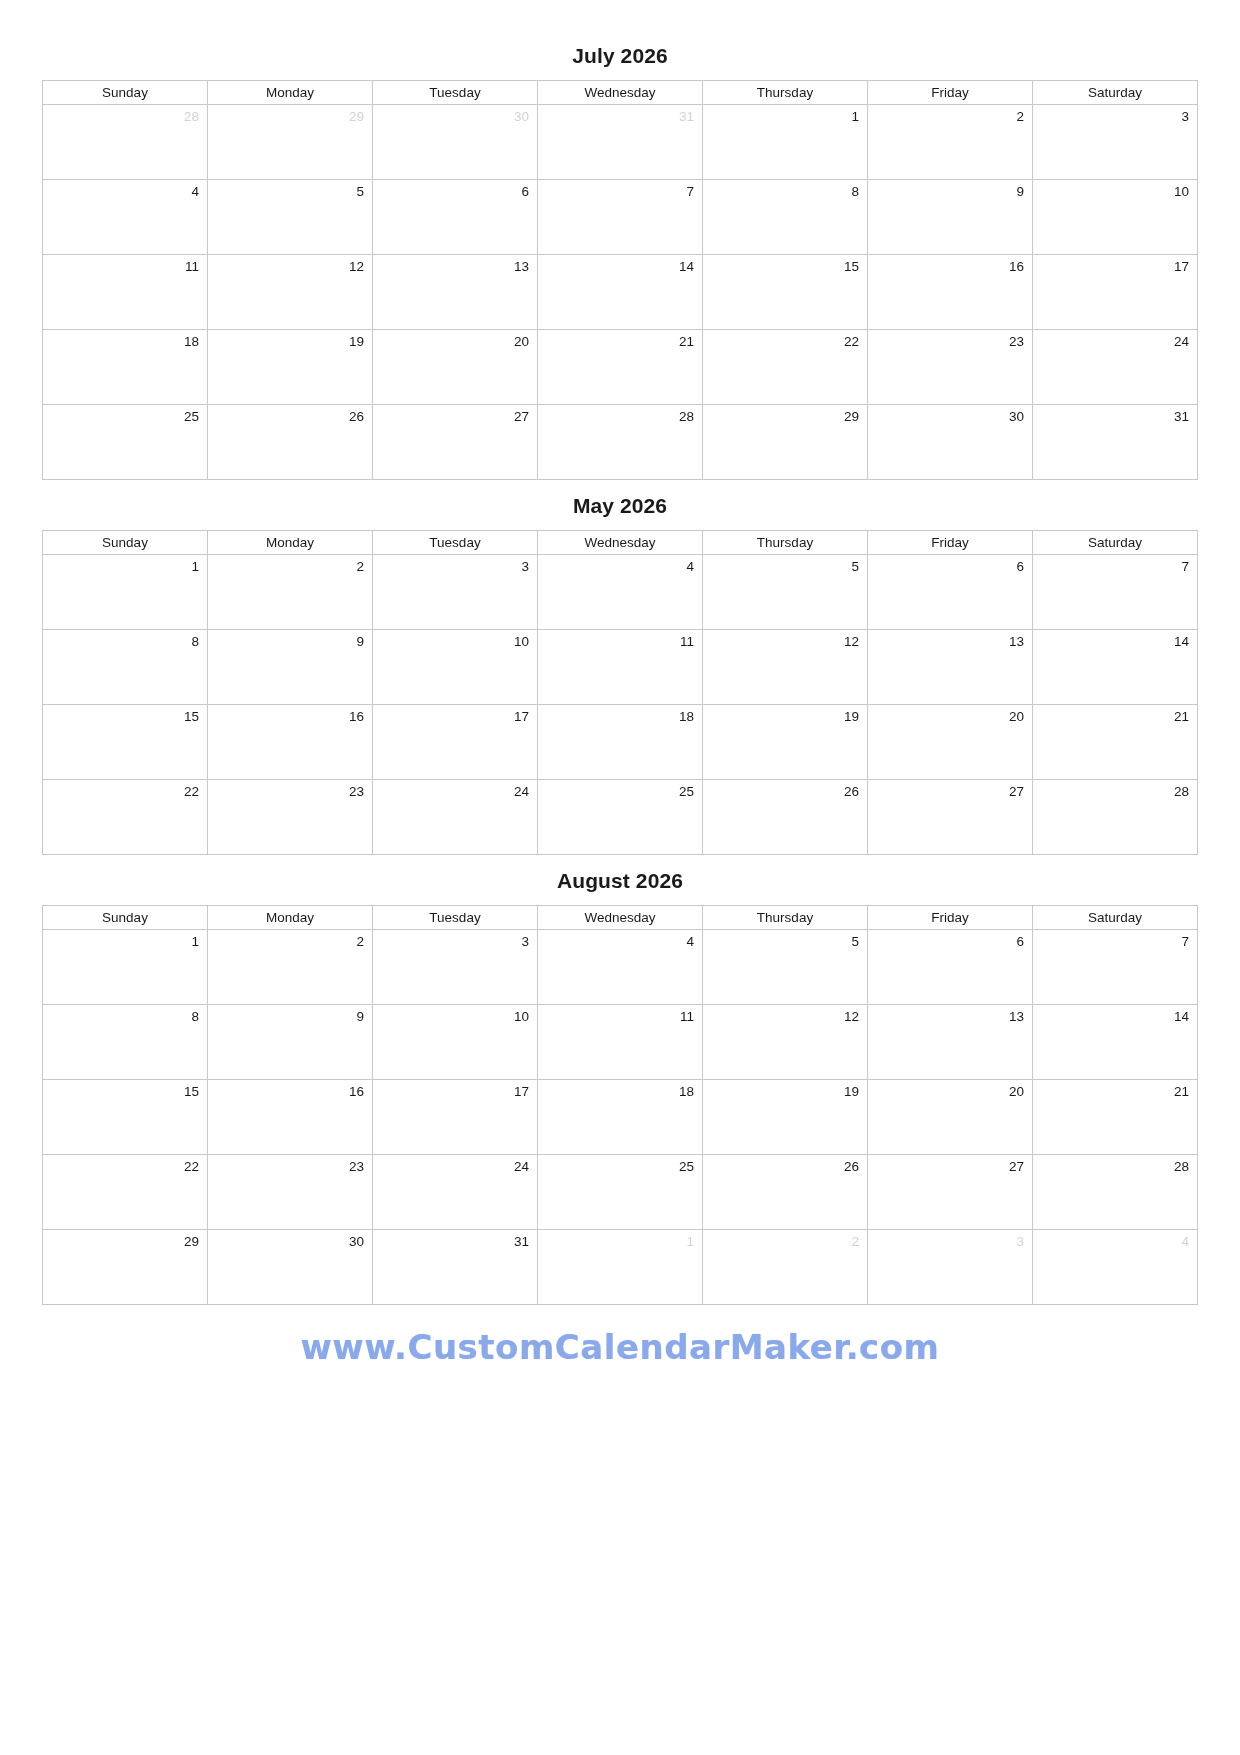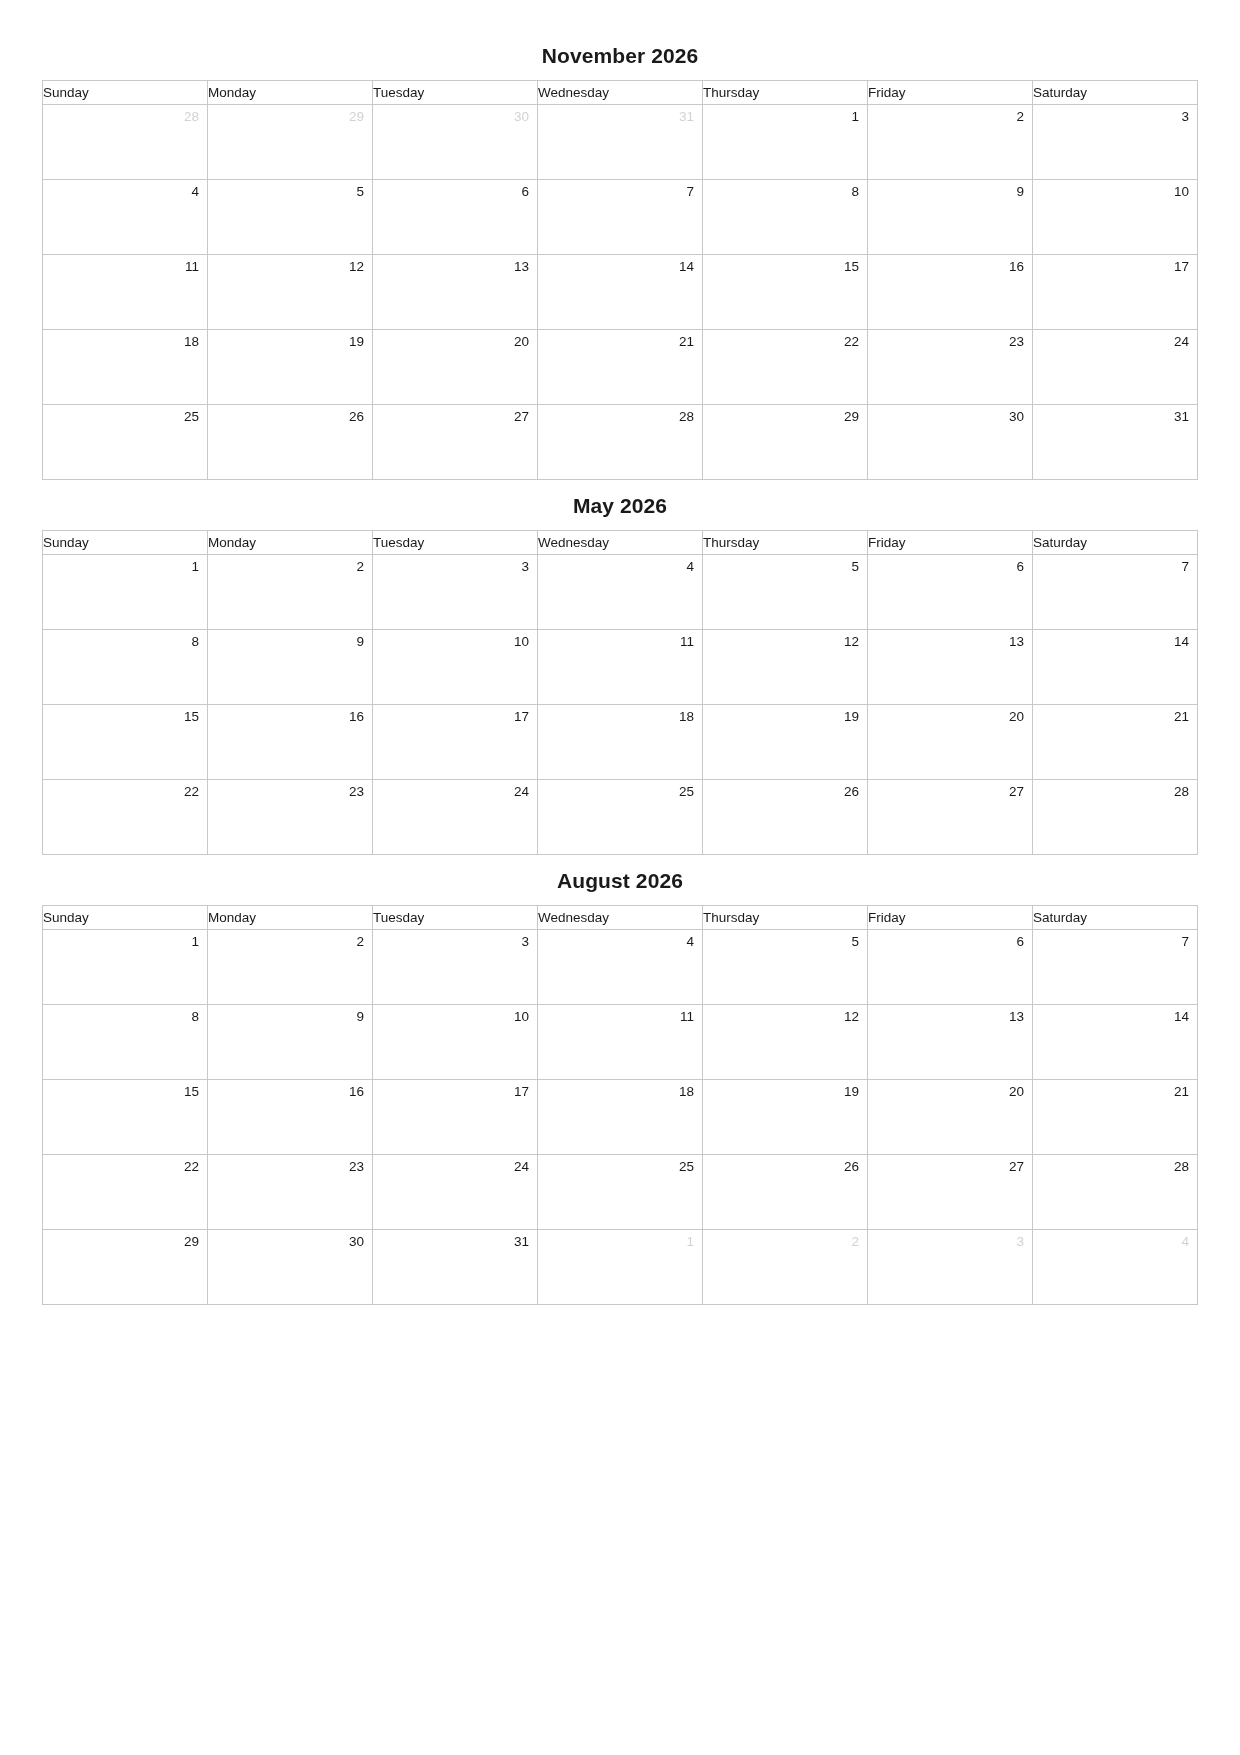--- a/index.html
+++ b/index.html
@@ -35,21 +35,21 @@
   table.cal {
     border-collapse: collapse;
     width: 1156px;
     table-layout: fixed;
   }
   table.cal th {
     border: 1px solid #c8c8c8;
     font-size: 13.5px;
     font-weight: normal;
     color: #1a1a1a;
-    text-align: left;
+    text-align: center;
     height: 20px;
     padding: 1px 0 2px 0;
     background: #ffffff;
     margin-left: 40px;
   }
   table.cal td {
     border: 1px solid #c8c8c8;
     vertical-align: top;
     text-align: right;
     font-size: 13.5px;
@@ -74,21 +74,21 @@
     text-decoration: none;
     text-shadow: 0 0 1px #b9cdf5;
   }
 </style>
 </head>
 <body>
 
 <div class="page">
   <div id="months-container">
       <div class="month-block">
-        <div class="month-title">November 2026</div>
+        <div class="month-title">July 2026</div>
         <table class="cal">
           <thead>
             <tr>
               <th>Sunday</th>
               <th>Monday</th>
               <th>Tuesday</th>
               <th>Wednesday</th>
               <th>Thursday</th>
               <th>Friday</th>
               <th>Saturday</th>
@@ -254,13 +254,16 @@
               <td>31</td>
               <td class="out">1</td>
               <td class="out">2</td>
               <td class="out">3</td>
               <td class="out">4</td>
             </tr>
           </tbody>
         </table>
       </div>
     </div>
+  <div class="footer">
+    <a class="footer-link" href="#">www.CustomCalendarMaker.com</a>
+  </div>
 </div>
 
 </body></html>

